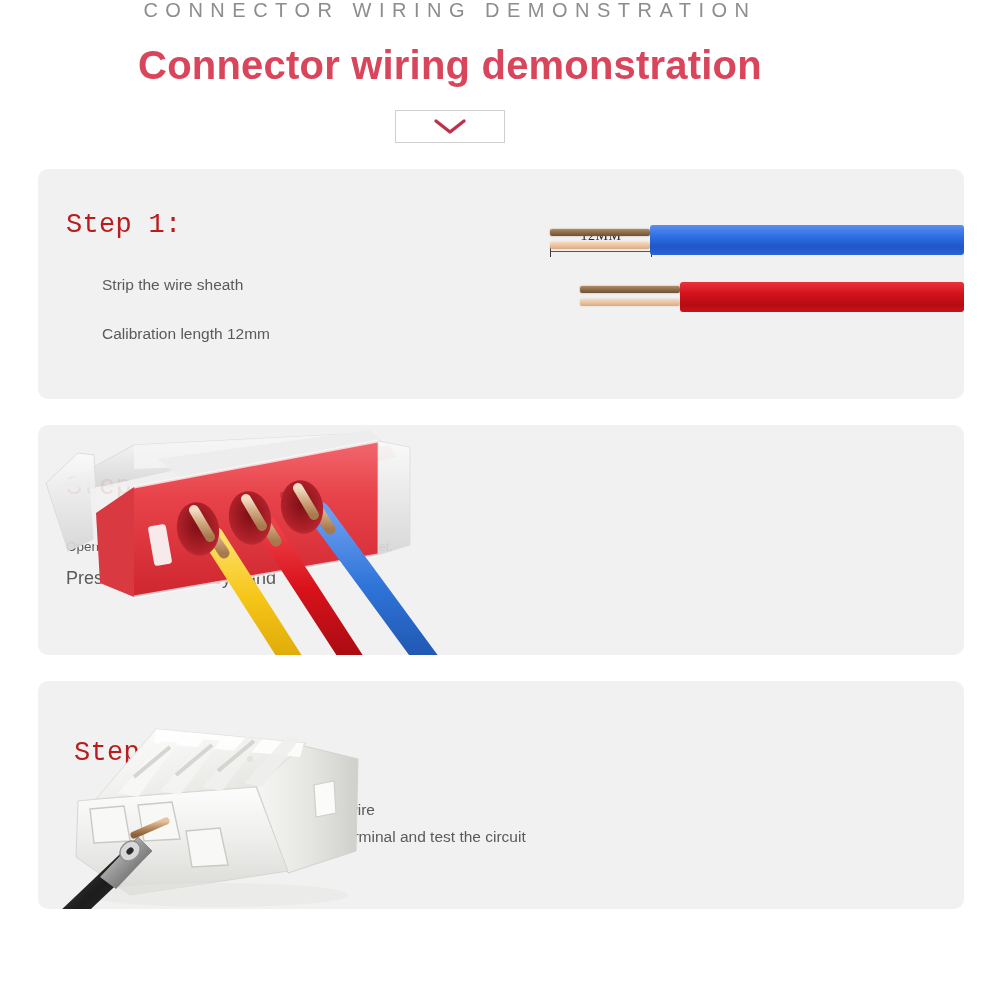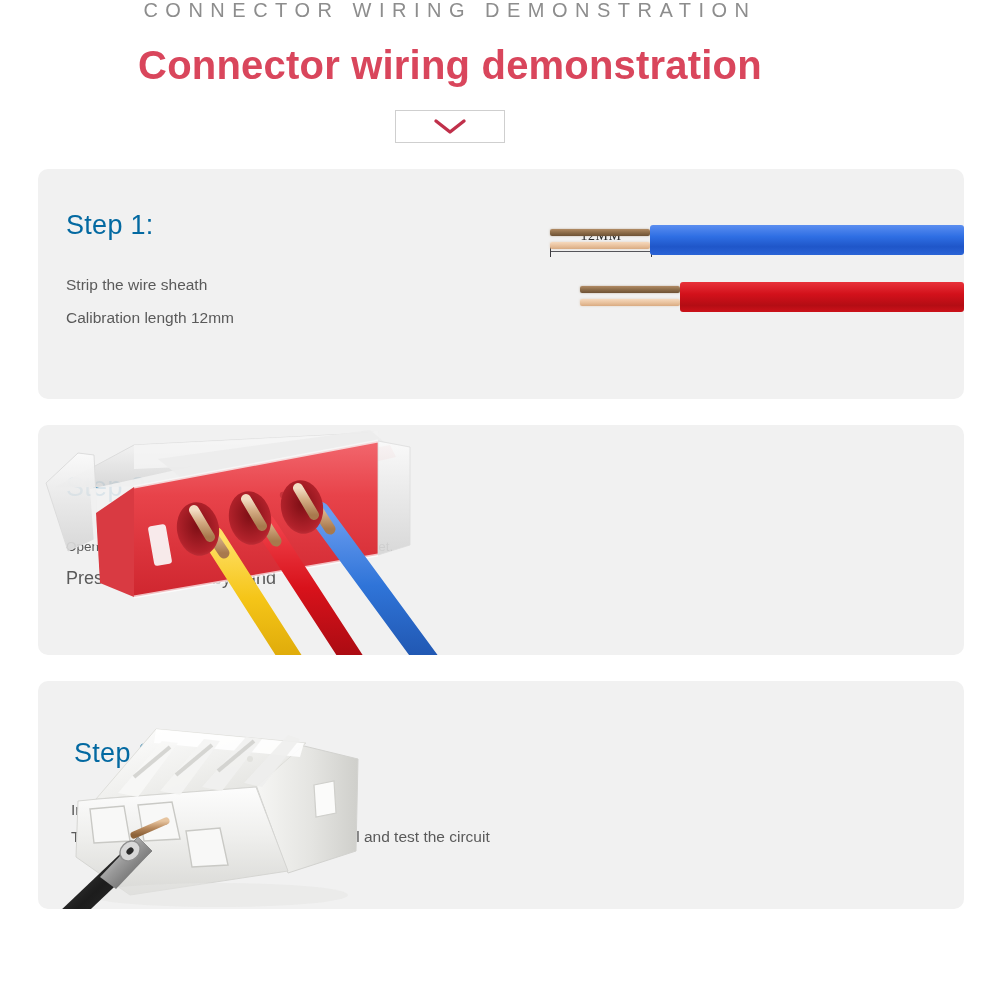--- a/index.html
+++ b/index.html
@@ -68,32 +68,32 @@
   #card-2 { top: 256px; height: 230px; }
   #card-3 { top: 512px; height: 228px; }
 
   .card-text {
     position: absolute;
     left: 28px;
   }
   .step-title {
     font-size: 27px;
     font-weight: 400;
-    color: #0369a1;
+    color: #b91c1c;
     letter-spacing: 0.3px;
     line-height: 1.1;
     margin: 0 0 0 0;
-    font-family: Liberation Sans, sans-serif;
+    font-family: Liberation Mono, monospace;
   }
   .step-line {
     color: #5a5a5a;
     font-family: "Liberation Sans", sans-serif;
     line-height: 1.45;
   }
-  .line-md { font-size: 15.5px; }
+  .line-md { font-size: 15.5px; margin-left: 36px; }
   .line-sm { font-size: 13.5px; }
   .line-lg { font-size: 18px; }
 
   
   .watermark {
     position: absolute;
     color: #e9e9e9;
     font-size: 22px;
     letter-spacing: 1px;
     font-family: "Liberation Sans", sans-serif;
@@ -215,21 +215,21 @@
 
     <div class="card-text" style="top:42px;">
       <div class="step-title">Step 1:</div>
     </div>
 
     <div class="watermark" style="left:150px; top:48px;"></div>
 
     <div class="card-text" style="top:105px;">
       <div class="step-line line-md">Strip the wire sheath</div>
     </div>
-    <div class="card-text" style="top:138px;">
+    <div class="card-text" style="top:154px;">
       <div class="step-line line-md">Calibration length 12mm</div>
     </div>
 
     <div class="wire-art">
 
       <div class="dim">
         <div class="dim-label">12MM</div>
         <div class="dim-bar">
           <span class="dim-tick l"></span>
           <span class="dim-tick r"></span>

